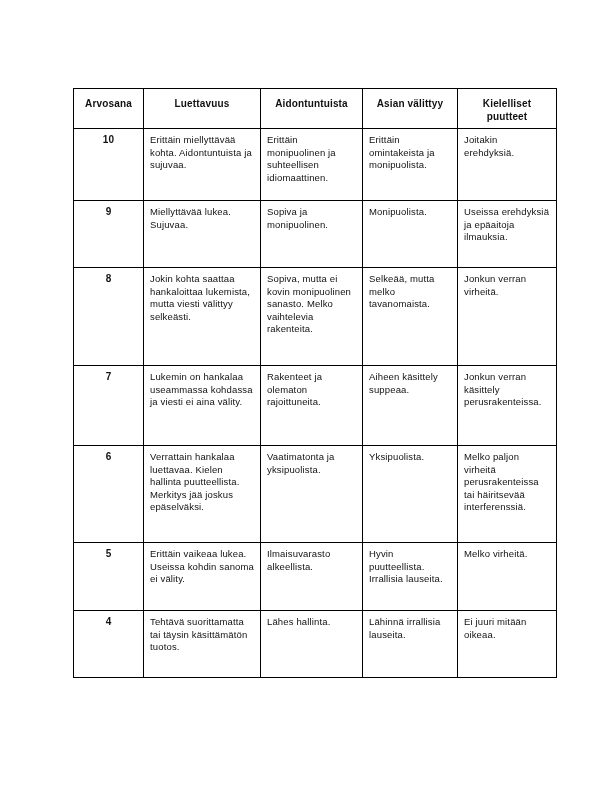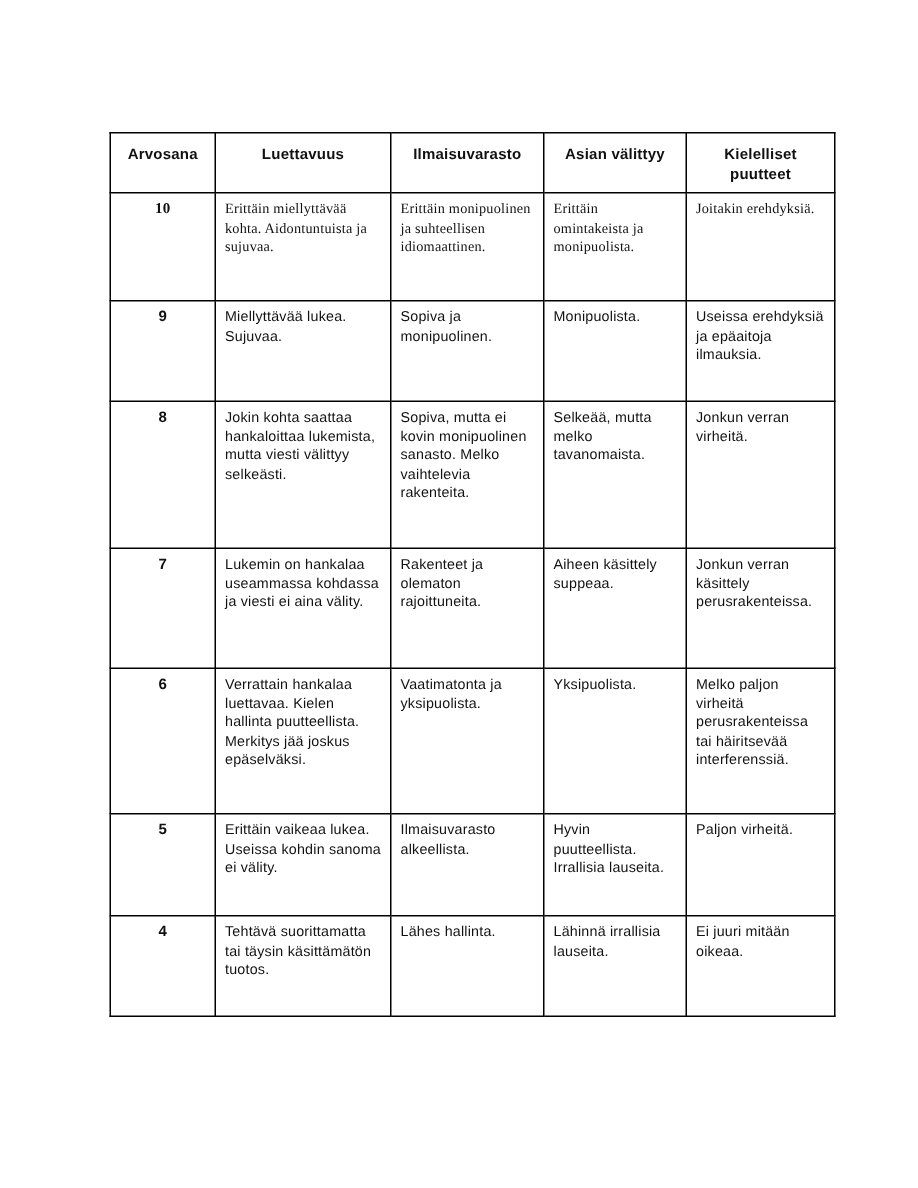--- a/index.html
+++ b/index.html
@@ -45,21 +45,21 @@
     font-size: 10px;
     line-height: 13px;
     padding-top: 8px;
   }
   td.grade {
     text-align: center;
     font-weight: bold;
     font-size: 10px;
   }
   tr.hdr  { height: 40px; }
-  tr.r10  { height: 72px; font-family: Liberation Serif, serif; }
+  tr.r10  { height: 72px; }
   tr.r9   { height: 67px; }
   tr.r8   { height: 98px; }
   tr.r7   { height: 80px; }
   tr.r6   { height: 97px; }
   tr.r5   { height: 68px; }
   tr.r4   { height: 67px; }
 </style>
 </head>
 <body>
 
@@ -69,21 +69,21 @@
       <col class="c0">
         <col class="c1">
         <col class="c2">
         <col class="c3">
         <col class="c4">
     </colgroup>
     <thead>
       <tr class="hdr">
         <th>Arvosana</th>
         <th>Luettavuus</th>
-        <th>Ilmaisuvarasto</th>
+        <th>Aidontuntuista</th>
         <th>Asian välittyy</th>
         <th>Kielelliset puutteet</th>
       </tr>
     </thead>
     <tbody>
       <tr class="r10">
         <td class="grade">10</td>
         <td>Erittäin miellyttävää kohta. Aidontuntuista ja sujuvaa.</td>
         <td>Erittäin monipuolinen ja suhteellisen idiomaattinen.</td>
         <td>Erittäin omintakeista ja monipuolista.</td>
@@ -115,21 +115,21 @@
         <td>Verrattain hankalaa luettavaa. Kielen hallinta puutteellista. Merkitys jää joskus epäselväksi.</td>
         <td>Vaatimatonta ja yksipuolista.</td>
         <td>Yksipuolista.</td>
         <td>Melko paljon virheitä perusrakenteissa tai häiritsevää interferenssiä.</td>
       </tr>
       <tr class="r5">
         <td class="grade">5</td>
         <td>Erittäin vaikeaa lukea. Useissa kohdin sanoma ei välity.</td>
         <td>Ilmaisuvarasto alkeellista.</td>
         <td>Hyvin puutteellista. Irrallisia lauseita.</td>
-        <td>Paljon virheitä.</td>
+        <td>Melko virheitä.</td>
       </tr>
       <tr class="r4">
         <td class="grade">4</td>
         <td>Tehtävä suorittamatta tai täysin käsittämätön tuotos.</td>
         <td>Lähes hallinta.</td>
         <td>Lähinnä irrallisia lauseita.</td>
         <td>Ei juuri mitään oikeaa.</td>
       </tr>
     </tbody>
   </table>

